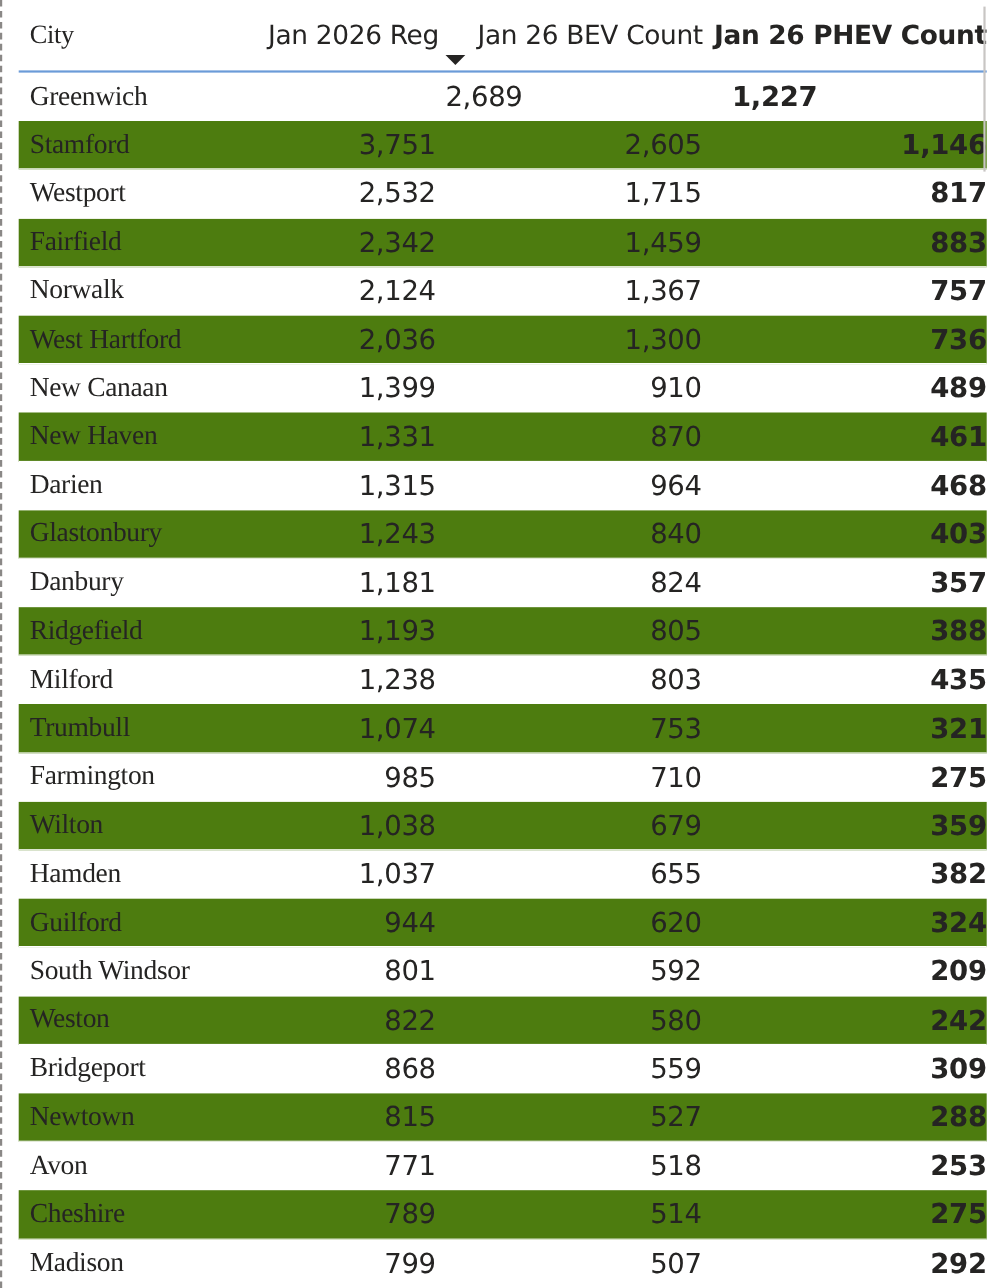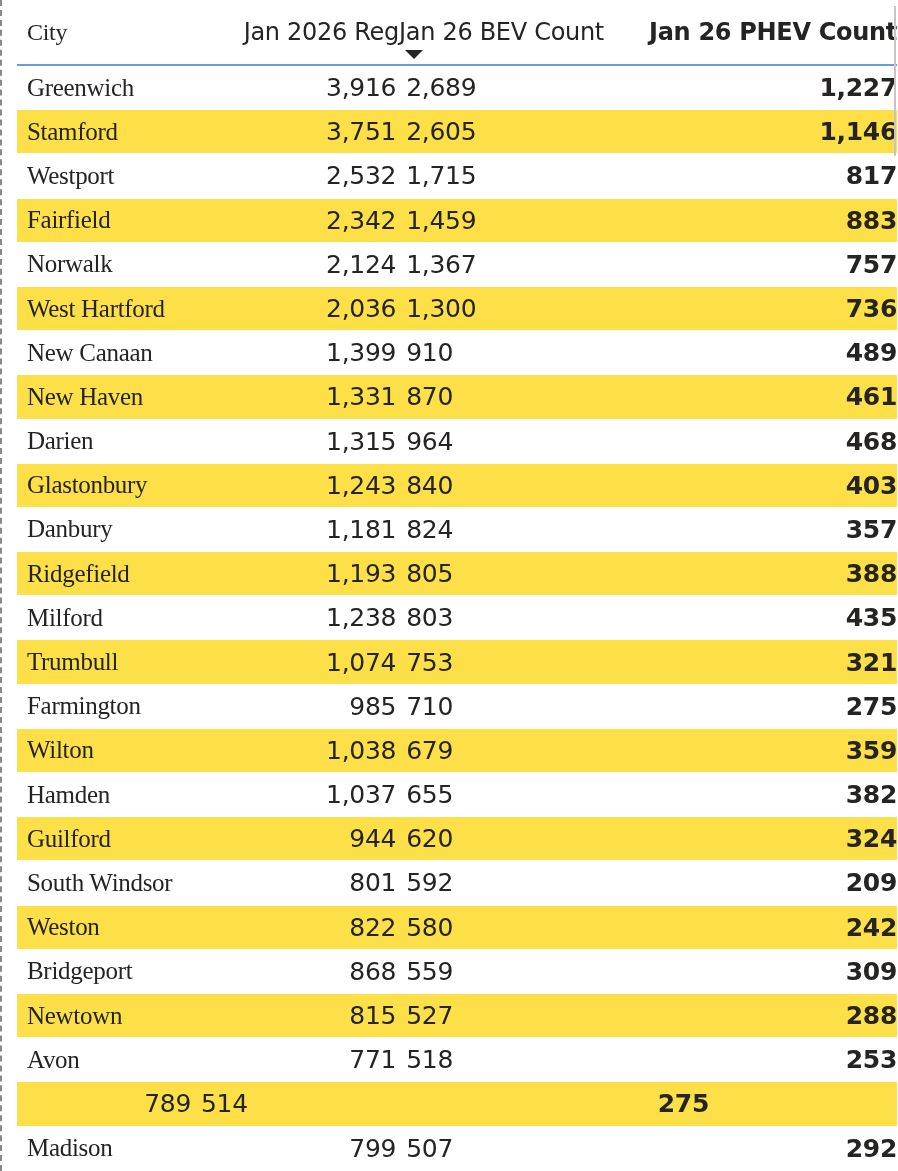--- a/index.html
+++ b/index.html
@@ -41,41 +41,41 @@
     font-size: 24px;
     line-height: 24px;
     padding-top: 20px;
     white-space: nowrap;
     position: relative;
     box-sizing: border-box;
     letter-spacing: -0.3px;
   }
   .col-city { width: 208px; text-align: left; padding-left: 10px; font-family: Liberation Serif, serif; }
   .col-reg  { width: 174px; text-align: right; padding-right: 0; }
-  .col-bev  { width: 240px; text-align: left; }
+  .col-bev  { width: 240px; text-align: right; }
   .col-phev { width: 258px; text-align: right; font-weight: bold; }
   .sort-arrow {
     position: absolute;
     left: 6px;
     top: 50px;
     width: 0;
     height: 0;
     border-left: 9px solid transparent;
     border-right: 9px solid transparent;
     border-top: 9px solid #252423;
   }
   .row {
     display: flex;
     height: 44.2px;
     align-items: center;
     box-sizing: border-box;
     border-bottom: 1px solid #ffffff;
     gap: 10px;
   }
-  .row.alt { background: #fde047; }
+  .row.alt { background: #4d7c0f; }
   .cell {
     font-size: 25px;
     white-space: nowrap;
     box-sizing: border-box;
     letter-spacing: -0.3px;
   }
   .cell.col-city { padding-left: 10px; }
   .scrollbar {
     position: absolute;
     right: 2px;
@@ -95,21 +95,20 @@
       <div class="hcell col-reg"><span>Jan 2026 Reg</span></div>
       <div class="hcell col-bev">
         <span>Jan 26 BEV Count</span>
         <span class="sort-arrow"></span>
       </div>
       <div class="hcell col-phev"><span>Jan 26 PHEV Count</span></div>
     </div>
     <div id="rows">
         <div class="row">
           <div class="cell col-city">Greenwich</div>
-          <div class="cell col-reg">3,916</div>
           <div class="cell col-bev">2,689</div>
           <div class="cell col-phev">1,227</div>
         </div>
         <div class="row alt">
           <div class="cell col-city">Stamford</div>
           <div class="cell col-reg">3,751</div>
           <div class="cell col-bev">2,605</div>
           <div class="cell col-phev">1,146</div>
         </div>
         <div class="row">
@@ -232,20 +231,21 @@
           <div class="cell col-bev">527</div>
           <div class="cell col-phev">288</div>
         </div>
         <div class="row">
           <div class="cell col-city">Avon</div>
           <div class="cell col-reg">771</div>
           <div class="cell col-bev">518</div>
           <div class="cell col-phev">253</div>
         </div>
         <div class="row alt">
+          <div class="cell col-city">Cheshire</div>
           <div class="cell col-reg">789</div>
           <div class="cell col-bev">514</div>
           <div class="cell col-phev">275</div>
         </div>
         <div class="row">
           <div class="cell col-city">Madison</div>
           <div class="cell col-reg">799</div>
           <div class="cell col-bev">507</div>
           <div class="cell col-phev">292</div>
         </div>

